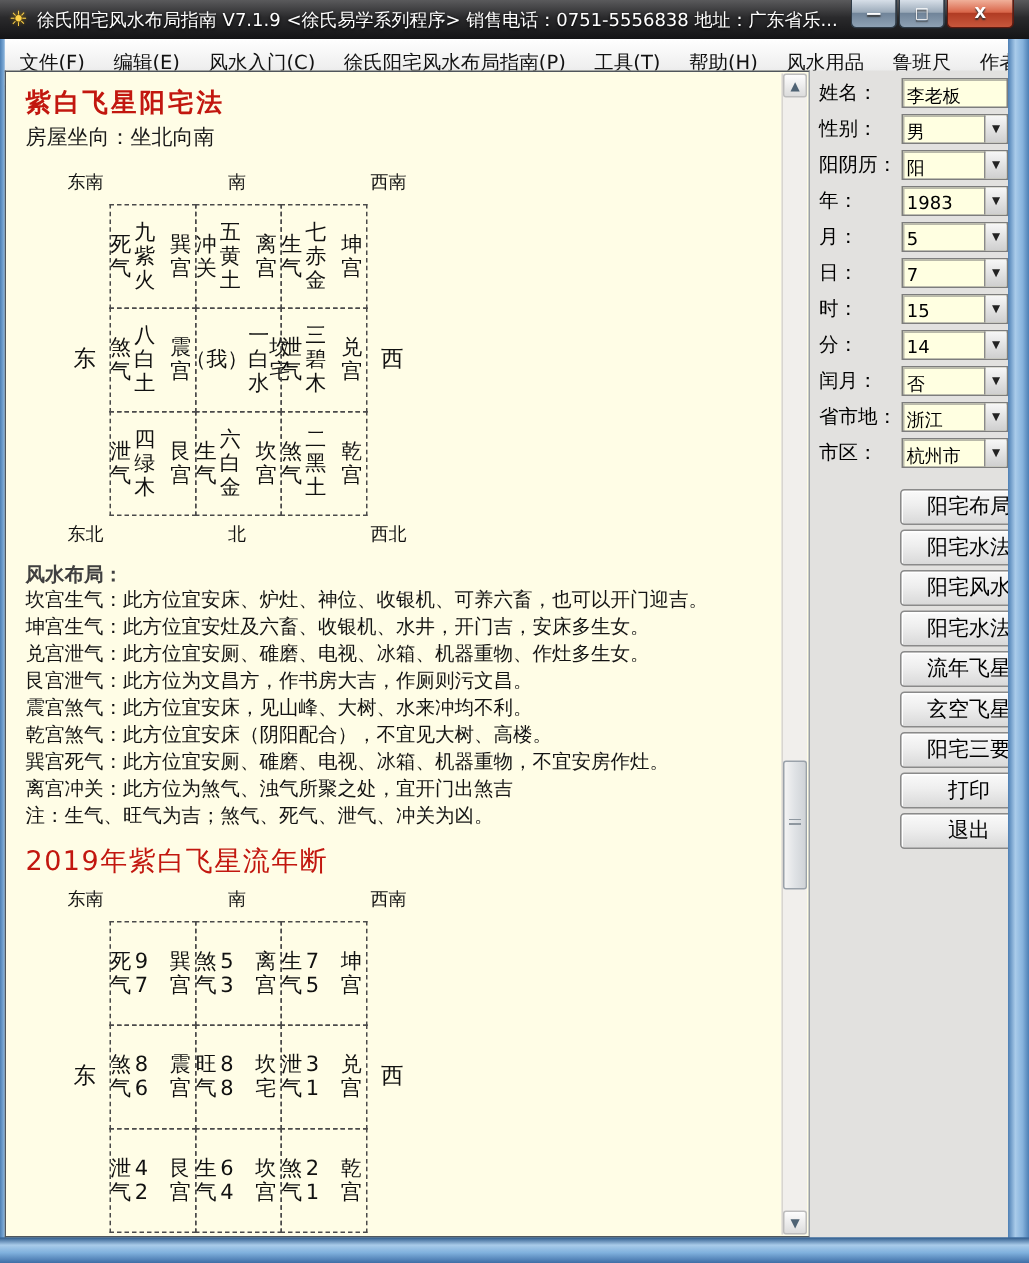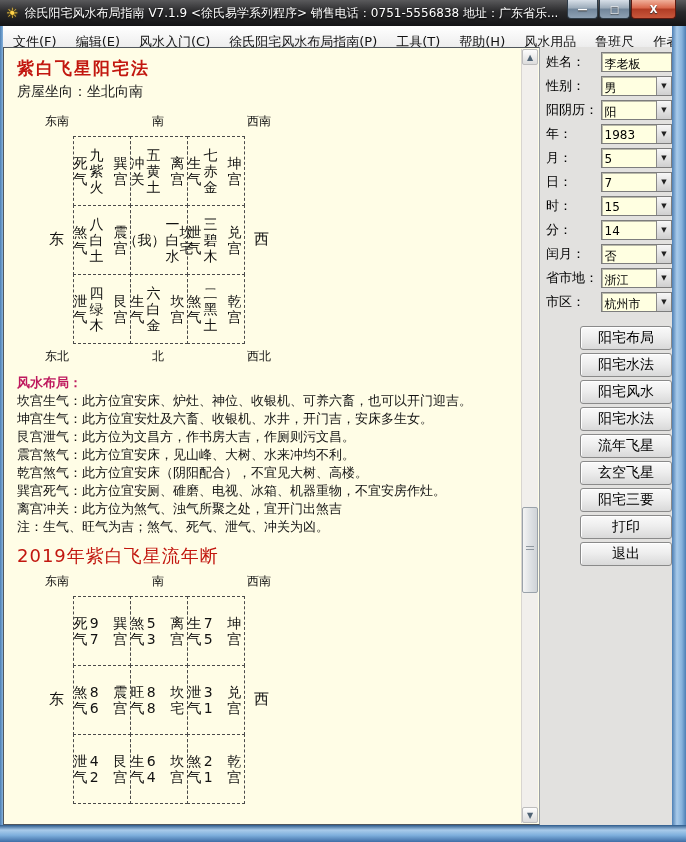--- a/index.html
+++ b/index.html
@@ -63,21 +63,21 @@
   .side-label { width:24px; font-size:15px; color:#111; }
   .side-label.right { margin-left:10px; width:auto; }
   .ninegrid { display:grid; grid-template-columns:repeat(3,57px); }
   .cell {
     border:1px dashed #4a4a4a; margin:-0.5px; height:70px;
     display:flex; flex-direction:row; justify-content:center; align-items:center;
     row-gap:3px; font-size:14px; color:#111; line-height:16px;
   }
   .grid2 .c2 { word-spacing:18px; }
 
-  .fw-title { color:#be185d; font-weight:bold; font-size:13px; margin-top:9px;font-family:Liberation Serif, serif; }
+  .fw-title { color:#404040; font-weight:bold; font-size:13px; margin-top:9px;font-family:Liberation Serif, serif; }
   .fw-line  { font-size:13px; line-height:18px; white-space:nowrap; color:#141414; }
 
   
   .scrollbar {
     position:absolute; top:1px; right:1px; width:17px; height:calc(100% - 2px);
     background:#f1efec; border-left:1px solid #d8d5d0;
   }
   .sb-btn {
     position:absolute; left:0; width:16px; height:16px;
     display:flex; align-items:center; justify-content:center;
@@ -107,21 +107,21 @@
     display:flex; width:72px; height:20px;
     border:1px solid #7d7d7d; background:#ffffe1;
     box-shadow: inset 1px 1px 0 #b9b9a9;
   }
   .combo .val { flex:1; font-size:12px; padding:3px 2px 0 3px; white-space:nowrap; overflow:hidden; color:#000; }
   .arrow-btn {
     width:15px; display:flex; align-items:center; justify-content:center;
     font-size:7px; color:#222;
     background:linear-gradient(180deg,#f7f7f7,#cfcfcf); border-left:1px solid #8a8a8a;
   }
-  .side-buttons { margin-top:14px; }
+  .side-buttons { margin-top:14px;padding-left:20px; }
   .side-btn {
     display:block; width:92px; height:24px; margin:0 0 3px 40px;
     font-family:inherit; font-size:14px; color:#000;
     background:linear-gradient(180deg,#fafafa 0%,#eeeeee 45%,#d9d9d9 100%);
     border:1px solid #8a8a8a; border-radius:3px;
     box-shadow: inset 1px 1px 0 #ffffff;
     cursor:default;
   }
 
   
@@ -254,20 +254,21 @@
             <span class="dir-label">西北</span>
           </div>
       </div>
 
       <div>
         <div class="fw-title">风水布局：</div>
         <div>
 
         <div class="fw-line">坎宫生气：此方位宜安床、炉灶、神位、收银机、可养六畜，也可以开门迎吉。</div>
             <div class="fw-line">坤宫生气：此方位宜安灶及六畜、收银机、水井，开门吉，安床多生女。</div>
+            <div class="fw-line">兑宫泄气：此方位宜安厕、碓磨、电视、冰箱、机器重物、作灶多生女。</div>
             <div class="fw-line">艮宫泄气：此方位为文昌方，作书房大吉，作厕则污文昌。</div>
             <div class="fw-line">震宫煞气：此方位宜安床，见山峰、大树、水来冲均不利。</div>
             <div class="fw-line">乾宫煞气：此方位宜安床（阴阳配合），不宜见大树、高楼。</div>
             <div class="fw-line">巽宫死气：此方位宜安厕、碓磨、电视、冰箱、机器重物，不宜安房作灶。</div>
             <div class="fw-line">离宫冲关：此方位为煞气、浊气所聚之处，宜开门出煞吉</div>
             <div class="fw-line">注：生气、旺气为吉；煞气、死气、泄气、冲关为凶。</div>
           </div>
       </div>
 
       <div>

